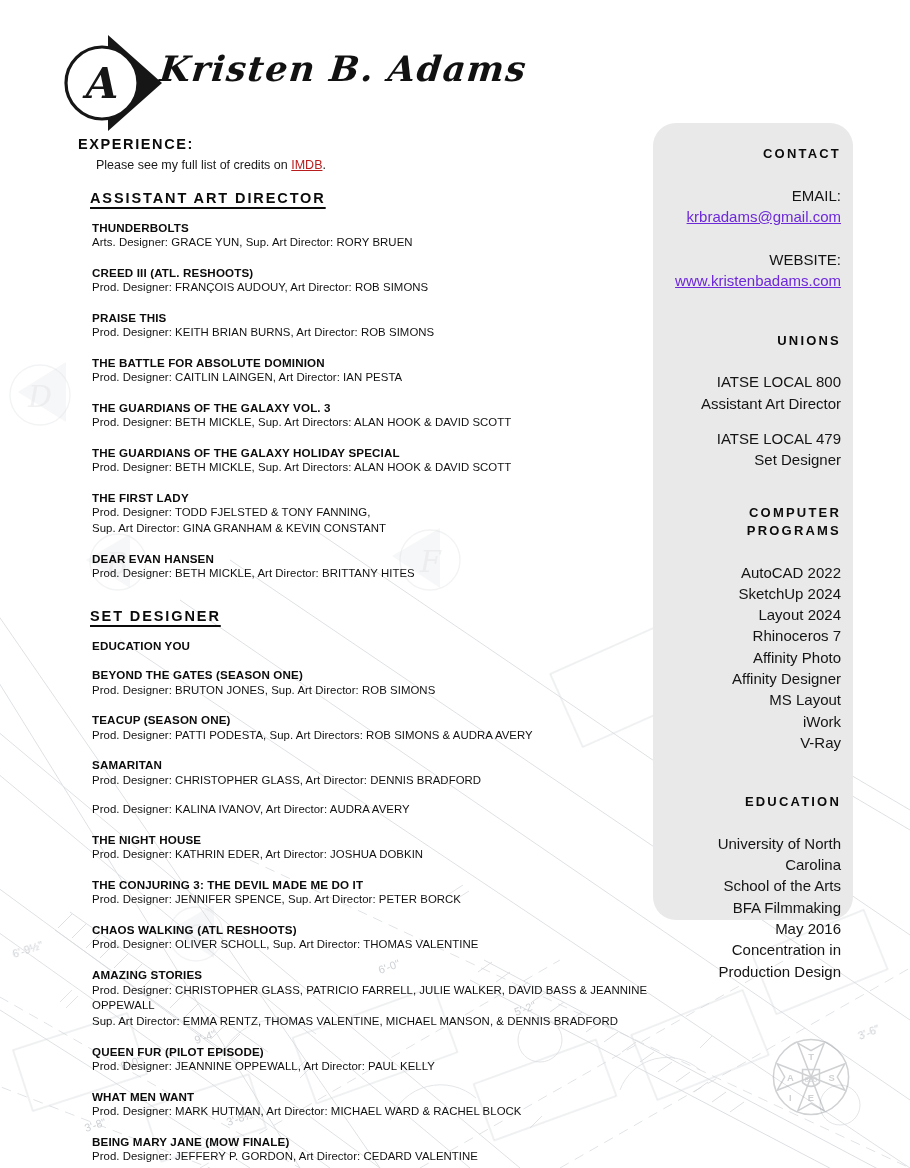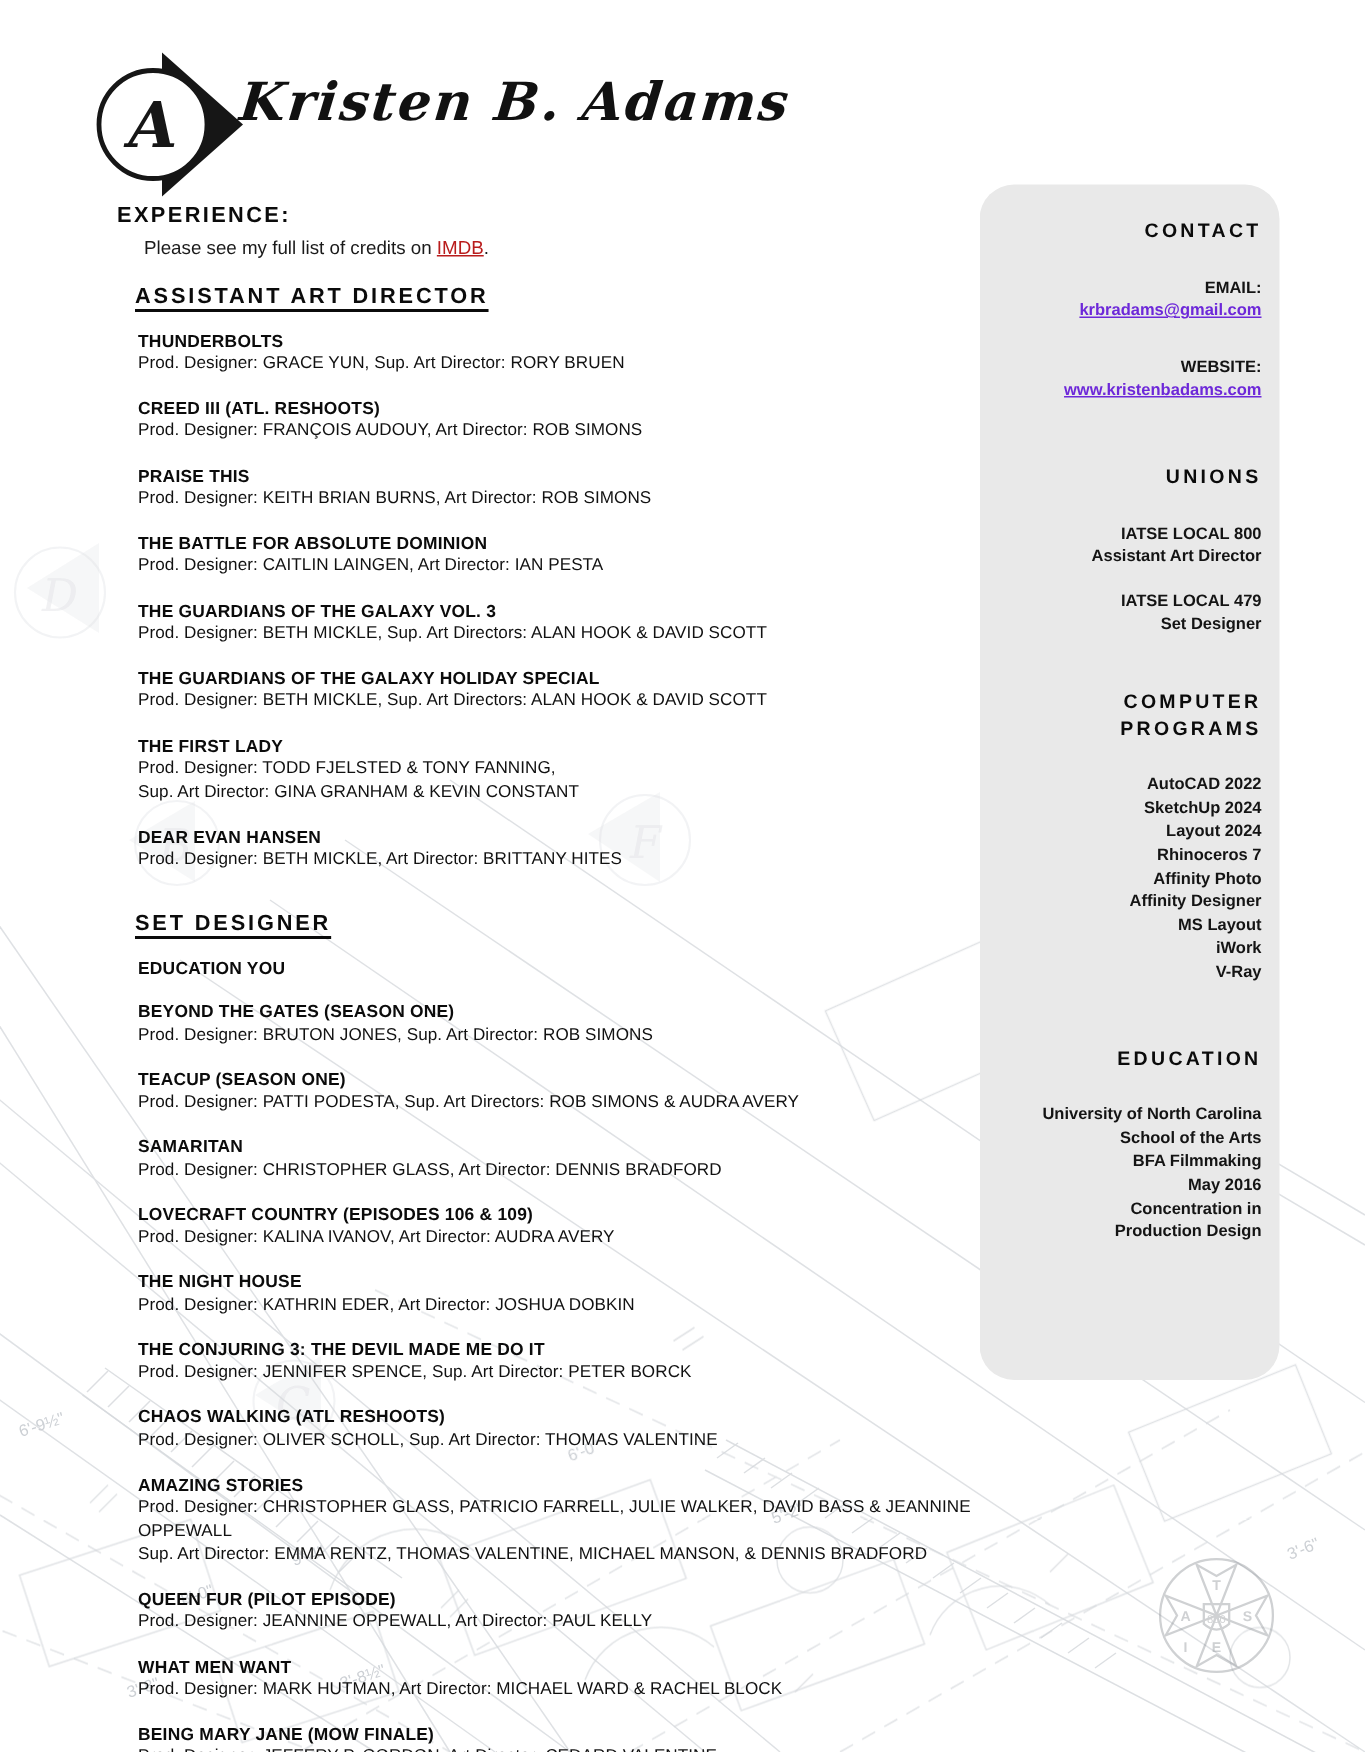--- a/index.html
+++ b/index.html
@@ -125,24 +125,23 @@
   .side-heading {
     font-size: 13px;
     font-weight: 700;
     letter-spacing: 2.2px;
     color: #0b0b0b;
     margin: 0;
     line-height: 1.35;
   }
   .side-block { margin-bottom: 0; }
   .side-line {
-    font-size: 11px;
+    font-size: 15px;
     color: #141414;
     line-height: 1.42;
-    font-weight: bold;
   }
   .side-link {
     color: #6d28d9;
     text-decoration: underline;
   }
   .gap-md { height: 22px; }
   .gap-lg { height: 34px; }
   .gap-xl { height: 40px; }
 
   
@@ -317,21 +316,21 @@
 
     <div class="imdb-line">
       <span>Please see my full list of credits on </span><a class="imdb-link" href="#">IMDB</a><span>.</span>
     </div>
 
     <div class="role-heading">ASSISTANT ART DIRECTOR</div>
 
     <ul class="credits-list" id="aad-list">
         <li class="credit-item">
           <div class="credit-title">THUNDERBOLTS</div>
-          <div class="credit-role">Prod. Designer: GRACE YUN, Sup. Art Director: RORY BRUEN</div>
+          <div class="credit-role">Arts. Designer: GRACE YUN, Sup. Art Director: RORY BRUEN</div>
         </li>
         <li class="credit-item">
           <div class="credit-title">CREED III (ATL. RESHOOTS)</div>
           <div class="credit-role">Prod. Designer: FRANÇOIS AUDOUY, Art Director: ROB SIMONS</div>
         </li>
         <li class="credit-item">
           <div class="credit-title">PRAISE THIS</div>
           <div class="credit-role">Prod. Designer: KEITH BRIAN BURNS, Art Director: ROB SIMONS</div>
         </li>
         <li class="credit-item">
@@ -369,21 +368,20 @@
         </li>
         <li class="credit-item">
           <div class="credit-title">TEACUP (SEASON ONE)</div>
           <div class="credit-role">Prod. Designer: PATTI PODESTA, Sup. Art Directors: ROB SIMONS &amp; AUDRA AVERY</div>
         </li>
         <li class="credit-item">
           <div class="credit-title">SAMARITAN</div>
           <div class="credit-role">Prod. Designer: CHRISTOPHER GLASS, Art Director: DENNIS BRADFORD</div>
         </li>
         <li class="credit-item">
-          <div class="credit-title">LOVECRAFT COUNTRY (EPISODES 106 &amp; 109)</div>
           <div class="credit-role">Prod. Designer: KALINA IVANOV, Art Director: AUDRA AVERY</div>
         </li>
         <li class="credit-item">
           <div class="credit-title">THE NIGHT HOUSE</div>
           <div class="credit-role">Prod. Designer: KATHRIN EDER, Art Director: JOSHUA DOBKIN</div>
         </li>
         <li class="credit-item">
           <div class="credit-title">THE CONJURING 3: THE DEVIL MADE ME DO IT</div>
           <div class="credit-role">Prod. Designer: JENNIFER SPENCE, Sup. Art Director: PETER BORCK</div>
         </li>

